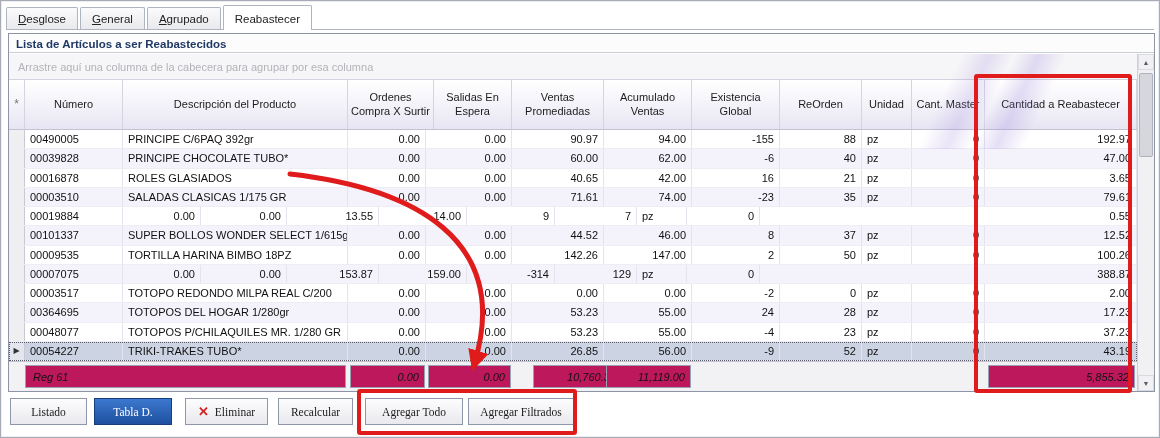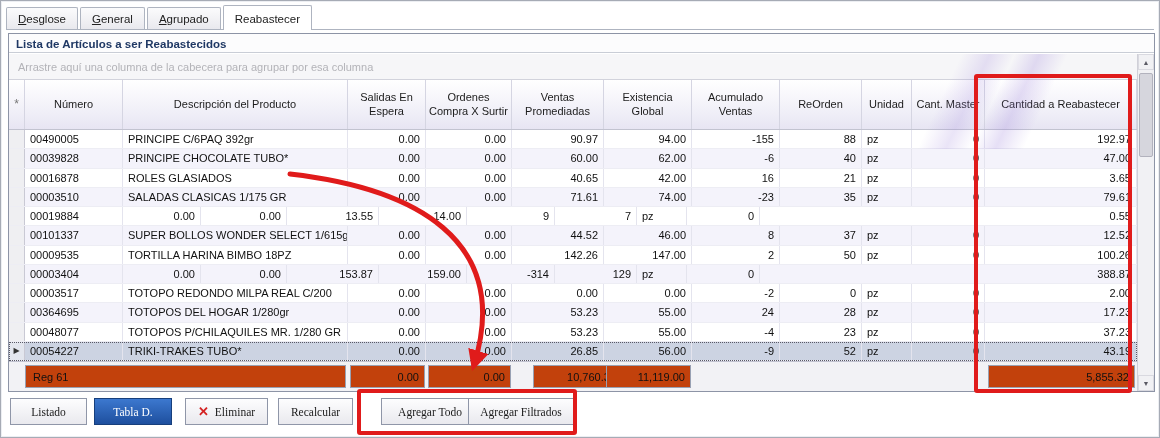--- a/index.html
+++ b/index.html
@@ -55,22 +55,22 @@
   .c-ventas { width:92px; }
   .c-acumulado { width:88px; }
   .c-existencia { width:88px; }
   .c-reorden { width:82px; }
   .c-unidad { width:50px; }
   .c-master { width:73px; }
   .c-cantidad { flex:1; }
   .cell.c-numero, .cell.c-descripcion, .cell.c-unidad { justify-content:flex-start; }
 
   .gfooter { height:30px; position:relative; background:#f2f2f5; border-top:1px solid #c2c3d0; }
-  .fbox { position:absolute; top:3px; height:23px; background:#c2410c; border:1px solid #99a1b3;
-    font-size:11px; color:#111; display:flex; align-items:center; justify-content:flex-end; padding:0 5px; }
+  .fbox { position:absolute; top:3px; height:23px; background:#be185d; border:1px solid #99a1b3;
+    font-size:11px; color:#111; display:flex; align-items:center; justify-content:flex-end; padding:0 5px;font-style:italic; }
   .fbox.reg { left:16px; width:321px; justify-content:flex-start; padding-left:7px; }
   .f-sal { left:341px; width:75px; }
   .f-ord { left:419px; width:83px; }
   .f-ven { left:524px; width:89px; }
   .f-acu { left:597px; width:85px; }
   .f-can { left:979px; width:147px; }
 
   
   .sheen { position:absolute; right:0; top:0; width:310px; height:95px; pointer-events:none;
     background:linear-gradient(115deg, rgba(255,255,255,0) 38%, rgba(150,122,216,.20) 46%,
@@ -88,21 +88,21 @@
 
   
   .btn { position:absolute; top:397px; height:27px; display:flex; align-items:center; justify-content:center;
     font-size:11.5px; color:#1a1a1a; background:linear-gradient(#fdfdfe,#e9e9ee);
     border:1px solid #8f96a8; border-radius:0; padding:0 10px; cursor:default;font-family:Liberation Serif, serif; }
   .btn-listado { left:9px; width:77px; }
   .btn-tabla { left:93px; width:78px; background:linear-gradient(#3c78cf,#1e4f9e);
     border-color:#173f7c; color:#fff; }
   .btn-eliminar { left:184px; width:83px; }
   .btn-recalcular { left:277px; width:75px; }
-  .btn-agregar-todo { left:380px; width:98px;align-items:center; }
+  .btn-agregar-todo { left:364px; width:98px;align-items:center; }
   .btn-agregar-filtrados { left:467px; width:106px; }
   .x-icon { color:#d42222; font-weight:bold; font-size:13px; margin-right:6px; line-height:1; }
 
   
   .ann-rect { position:absolute; border:4px solid #e01b1b; border-radius:3px; pointer-events:none; z-index:40; }
   .ann-col { left:973px; top:73px; width:158px; height:319px; }
   .ann-buttons { left:356px; top:388px; width:220px; height:46px; }
   .ann-arrow { position:absolute; left:0; top:0; pointer-events:none; z-index:50; }
 </style>
 </head>
@@ -120,25 +120,25 @@
   <div class="groupbox">
     <div class="gb-title">Lista de Artículos a ser Reabastecidos</div>
 
     <div class="grid">
       <div class="grid-main">
         <div class="group-hint">Arrastre aquí una columna de la cabecera para agrupar por esa columna</div>
         <div class="hrow">
             <div class="hcell c-ind">*</div>
             <div class="hcell c-numero">Número</div>
             <div class="hcell c-descripcion">Descripción del Producto</div>
+            <div class="hcell c-ordenes">Ordenes Compra X Surtir</div>
             <div class="hcell c-salidas">Salidas En Espera</div>
-            <div class="hcell c-ordenes">Ordenes Compra X Surtir</div>
             <div class="hcell c-ventas">Ventas Promediadas</div>
+            <div class="hcell c-acumulado">Acumulado Ventas</div>
             <div class="hcell c-existencia">Existencia Global</div>
-            <div class="hcell c-acumulado">Acumulado Ventas</div>
             <div class="hcell c-reorden">ReOrden</div>
             <div class="hcell c-unidad">Unidad</div>
             <div class="hcell c-master">Cant. Master</div>
             <div class="hcell c-cantidad">Cantidad a Reabastecer</div>
           </div>
         <div class="rows">
             <div class="row">
               <div class="cell c-ind"></div>
               <div class="cell c-numero">00490005</div>
               <div class="cell c-descripcion">PRINCIPE C/6PAQ 392gr</div>
@@ -230,21 +230,21 @@
               <div class="cell c-ventas">142.26</div>
               <div class="cell c-acumulado">147.00</div>
               <div class="cell c-existencia">2</div>
               <div class="cell c-reorden">50</div>
               <div class="cell c-unidad">pz</div>
               <div class="cell c-master">0</div>
               <div class="cell c-cantidad">100.26</div>
             </div>
             <div class="row alt">
               <div class="cell c-ind"></div>
-              <div class="cell c-numero">00003404</div>
+              <div class="cell c-numero">00007075</div>
               <div class="cell c-salidas">0.00</div>
               <div class="cell c-ordenes">0.00</div>
               <div class="cell c-ventas">153.87</div>
               <div class="cell c-acumulado">159.00</div>
               <div class="cell c-existencia">-314</div>
               <div class="cell c-reorden">129</div>
               <div class="cell c-unidad">pz</div>
               <div class="cell c-master">0</div>
               <div class="cell c-cantidad">388.87</div>
             </div>

